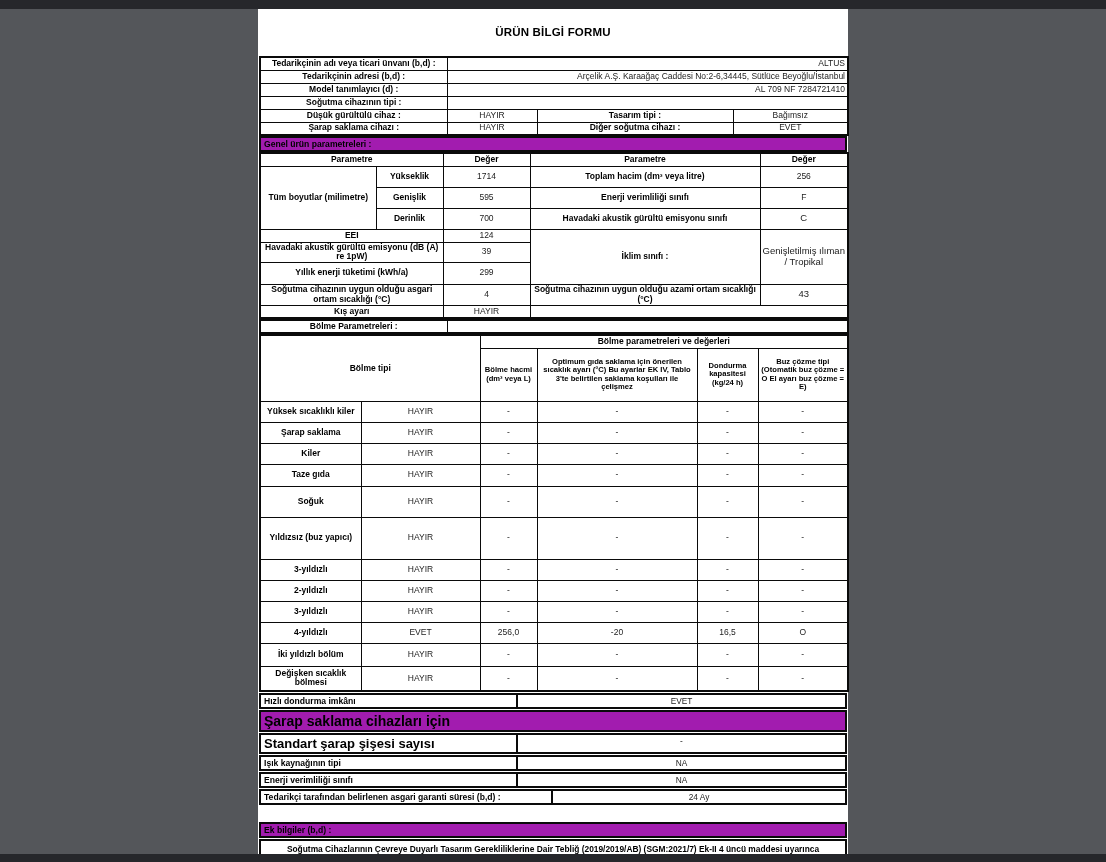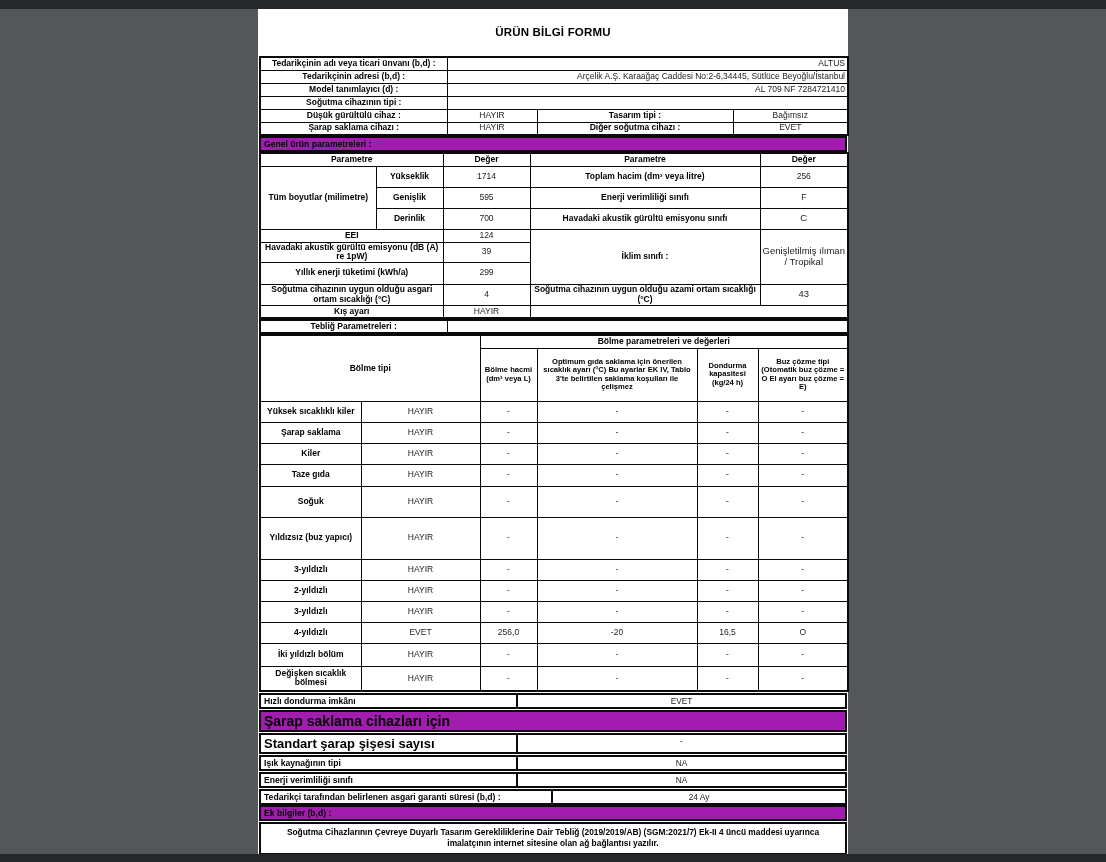--- a/index.html
+++ b/index.html
@@ -145,21 +145,21 @@
   </tbody>
     </table>
 
   <table>
     <colgroup>
         <col style="width:187px">
         <col style="width:401px">
       </colgroup>
     <tbody>
         <tr style="height:13px">
-      <td class="lbl">Tebliğ Parametreleri :</td>
+      <td class="lbl">Bölme Parametreleri :</td>
       <td></td>
     </tr>
   </tbody>
     </table>
 
   <table>
     <colgroup>
         <col style="width:101px">
         <col style="width:119px">
         <col style="width:57px">
@@ -299,21 +299,21 @@
   <div class="row2">
     <div class="c1">Enerji verimliliği sınıfı</div>
     <div class="c2">NA</div>
   </div>
 
   <div class="row2 half">
     <div class="c1">Tedarikçi tarafından belirlenen asgari garanti süresi (b,d) :</div>
     <div class="c2">24 Ay</div>
   </div>
 
-  <div class="secbar" style="margin-top:0">Ek bilgiler (b,d) :</div>
+  <div class="secbar" style="margin-top:17px">Ek bilgiler (b,d) :</div>
 
   <div class="box">
     <div class="note">Soğutma Cihazlarının Çevreye Duyarlı Tasarım Gerekliliklerine Dair Tebliğ (2019/2019/AB) (SGM:2021/7) Ek-II 4 üncü maddesi uyarınca imalatçının internet sitesine olan ağ bağlantısı yazılır.</div>
   </div>
 
 </div>
 
 <div class="strip bottom"></div>
 
 </body></html>

